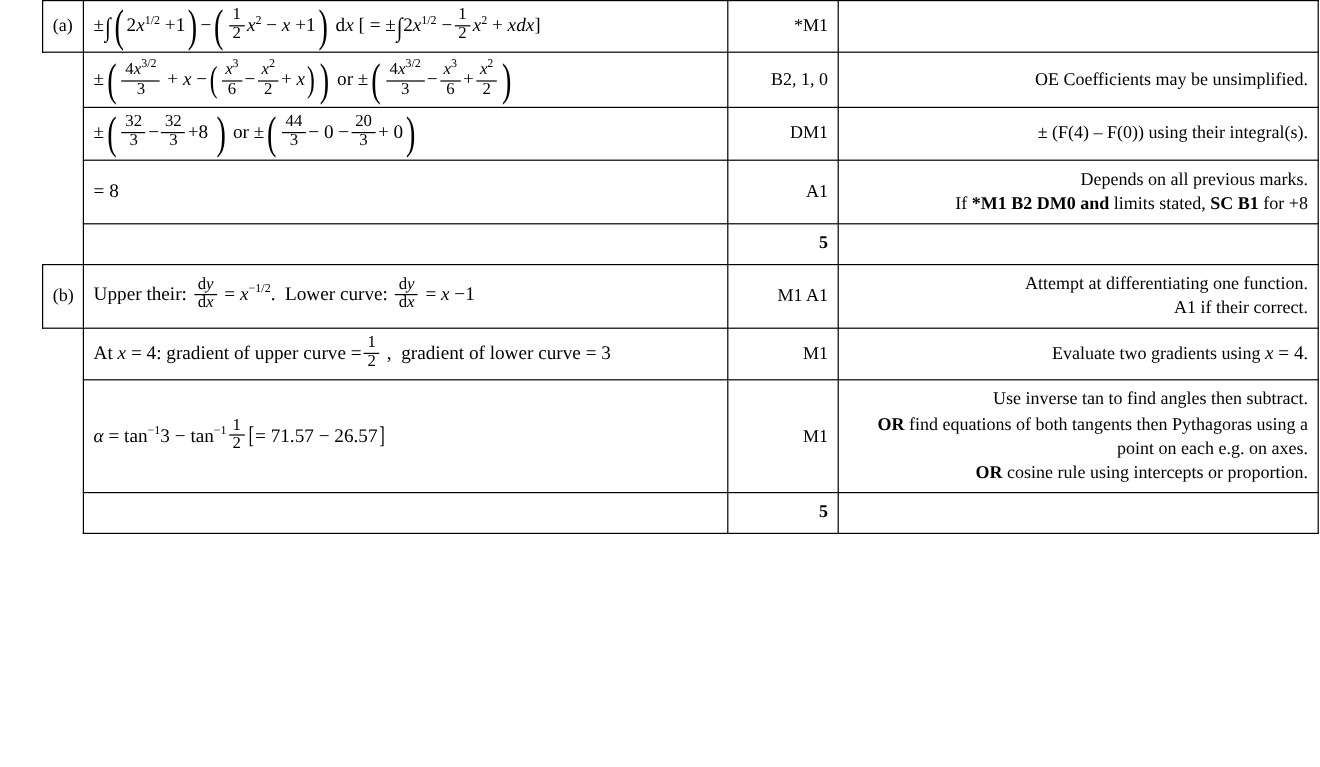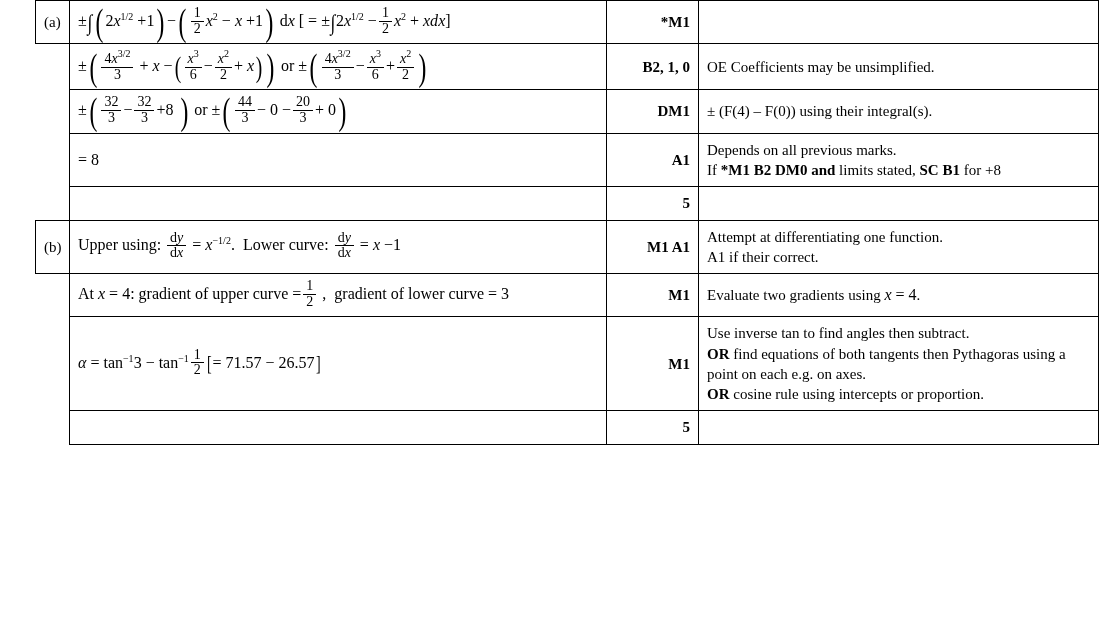--- a/index.html
+++ b/index.html
@@ -49,26 +49,26 @@
     vertical-align: top;
   }
   td.part.blank { border: none; }
   td.work {
     text-align: left;
     padding-left: 14px;
     margin-top: 40px;
   }
   td.mark {
     text-align: right;
-    font-weight: bold;
+    font-weight: normal;
     padding-right: 10px;
     white-space: nowrap;
   }
   td.note {
-    text-align: left;
+    text-align: right;
     padding-left: 10px;
   }
   td.note.empty, td.work.empty { border-right: 1px solid #000; }
   tr.total td.mark { font-weight: bold; }
 
   
   .math { font-family: "Liberation Serif", serif; font-size: 16px; white-space: nowrap; }
   i, .it { font-style: italic; }
   .frac {
     display: inline-block;
@@ -178,21 +178,21 @@
     <td class="part blank"></td>
     <td class="work empty"></td>
     <td class="mark">5</td>
     <td class="note empty"></td>
   </tr>
 
   <tr>
     <td class="part">(b)</td>
     <td class="work tall">
       <span class="math">
-        <span>Upper using:</span>
+        <span>Upper their:</span>
         <span class="frac"><span class="num">d<i>y</i></span><span class="den">d<i>x</i></span></span>
         = <i>x</i><sup class="exps">−1/2</sup>.&nbsp;
         <span>Lower curve:</span>
         <span class="frac"><span class="num">d<i>y</i></span><span class="den">d<i>x</i></span></span>
         = <i>x</i> −1
       </span>
     </td>
     <td class="mark">M1 A1</td>
     <td class="note">
       <span class="note-line">Attempt at differentiating one function.</span>

